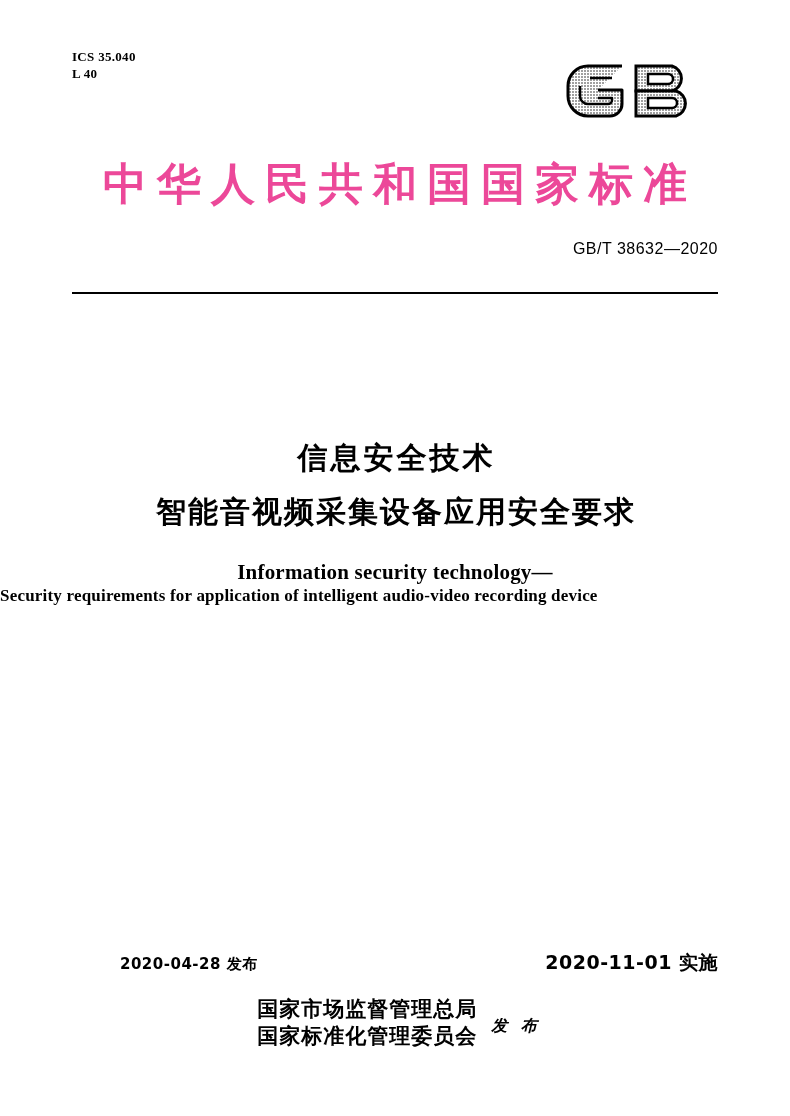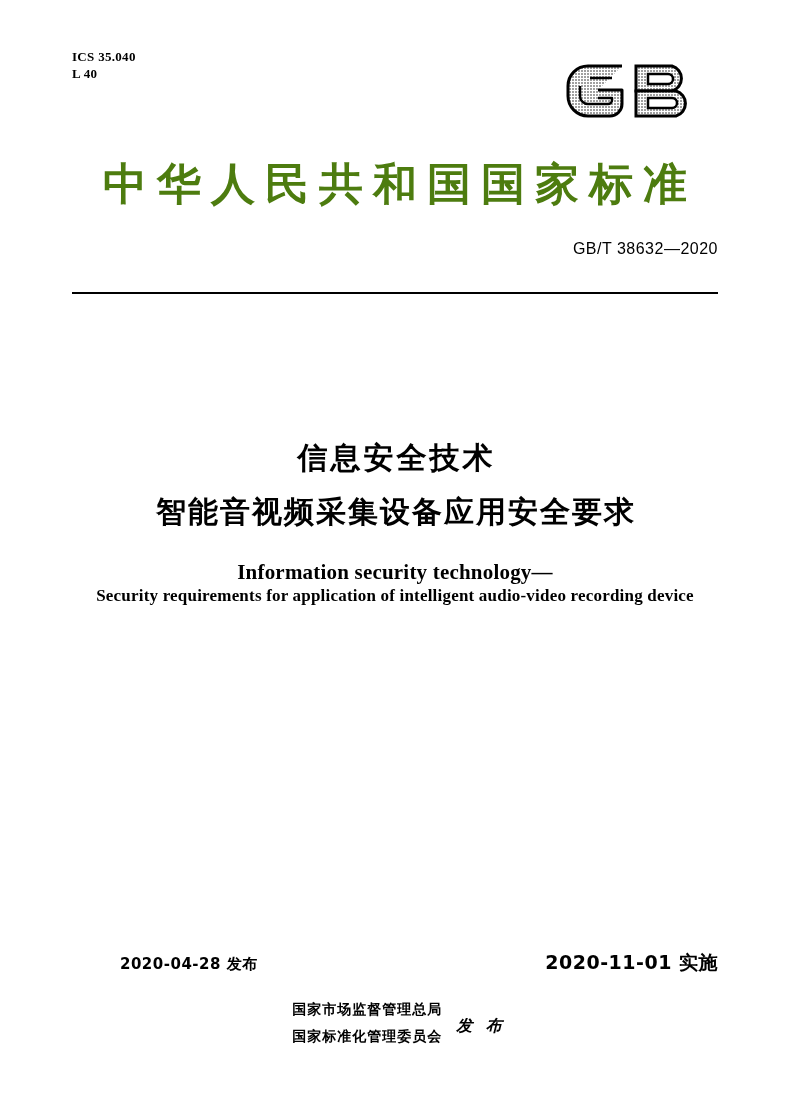--- a/index.html
+++ b/index.html
@@ -51,21 +51,21 @@
     position: absolute;
     left: 0;
     right: 0;
     top: 155px;
     text-align: center;
     font-family: "DejaVu Sans", sans-serif;
     font-weight: bold;
     font-size: 44px;
     letter-spacing: 10px;
     text-indent: 10px;
-    color: #4d7c0f;
+    color: #ec4899;
     white-space: nowrap;
   }
 
   
   .std-number {
     position: absolute;
     right: 72px;
     top: 240px;
     font-family: "Liberation Sans", sans-serif;
     font-size: 16px;
@@ -113,21 +113,20 @@
     text-align: center;
     font-family: "Liberation Serif", serif;
     font-weight: bold;
     font-size: 21px;
     letter-spacing: 0.2px;
   }
   .doc-title-en-2 {
     position: absolute;
     left: 0; right: 0;
     top: 586px;
-    text-align: center;
     font-family: "Liberation Serif", serif;
     font-weight: bold;
     font-size: 17px;
     letter-spacing: 0.2px;
   }
 
   
   .date-issue {
     position: absolute;
     left: 72px;
@@ -154,21 +153,21 @@
     position: absolute;
     left: 0; right: 0;
     top: 996px;
     display: flex;
     justify-content: center;
     align-items: center;
   }
   .issuer-names {
     font-family: "DejaVu Sans", sans-serif;
     font-weight: bold;
-    font-size: 14px;
+    font-size: 21px;
     line-height: 27px;
     letter-spacing: 1px;
     text-align: right;
     margin-left: 8px;
   }
   .issuer-publish {
     font-family: "DejaVu Sans", sans-serif;
     font-weight: bold;
     font-size: 16px;
     letter-spacing: 4px;

